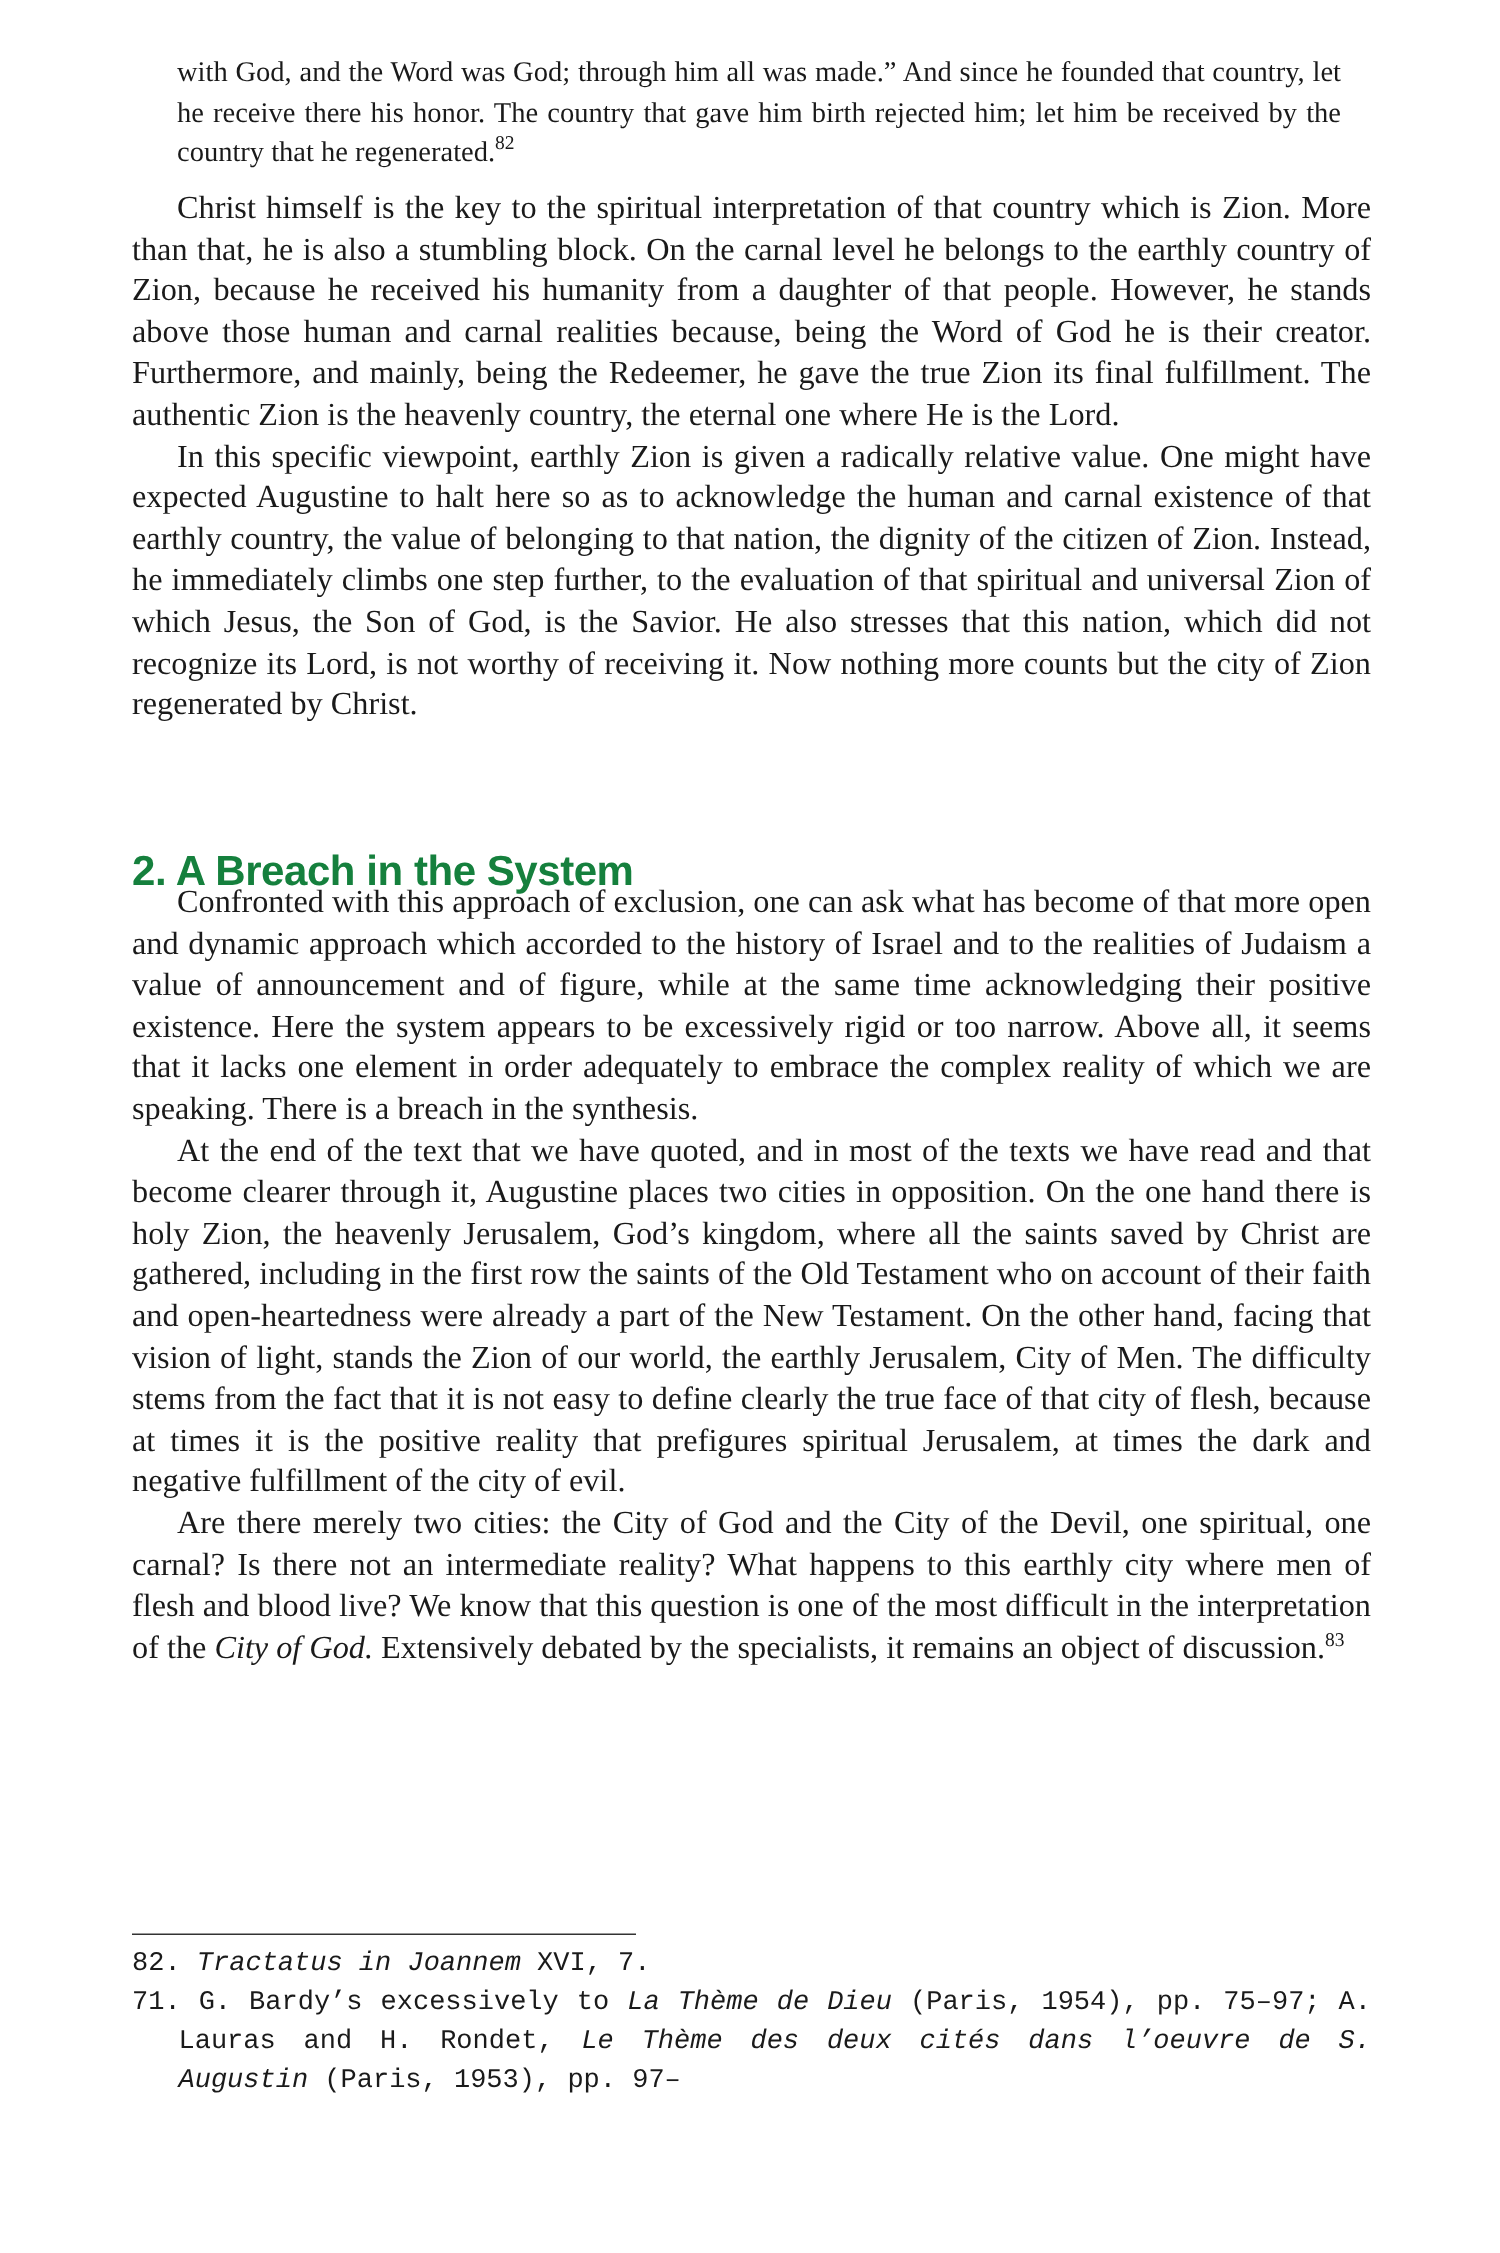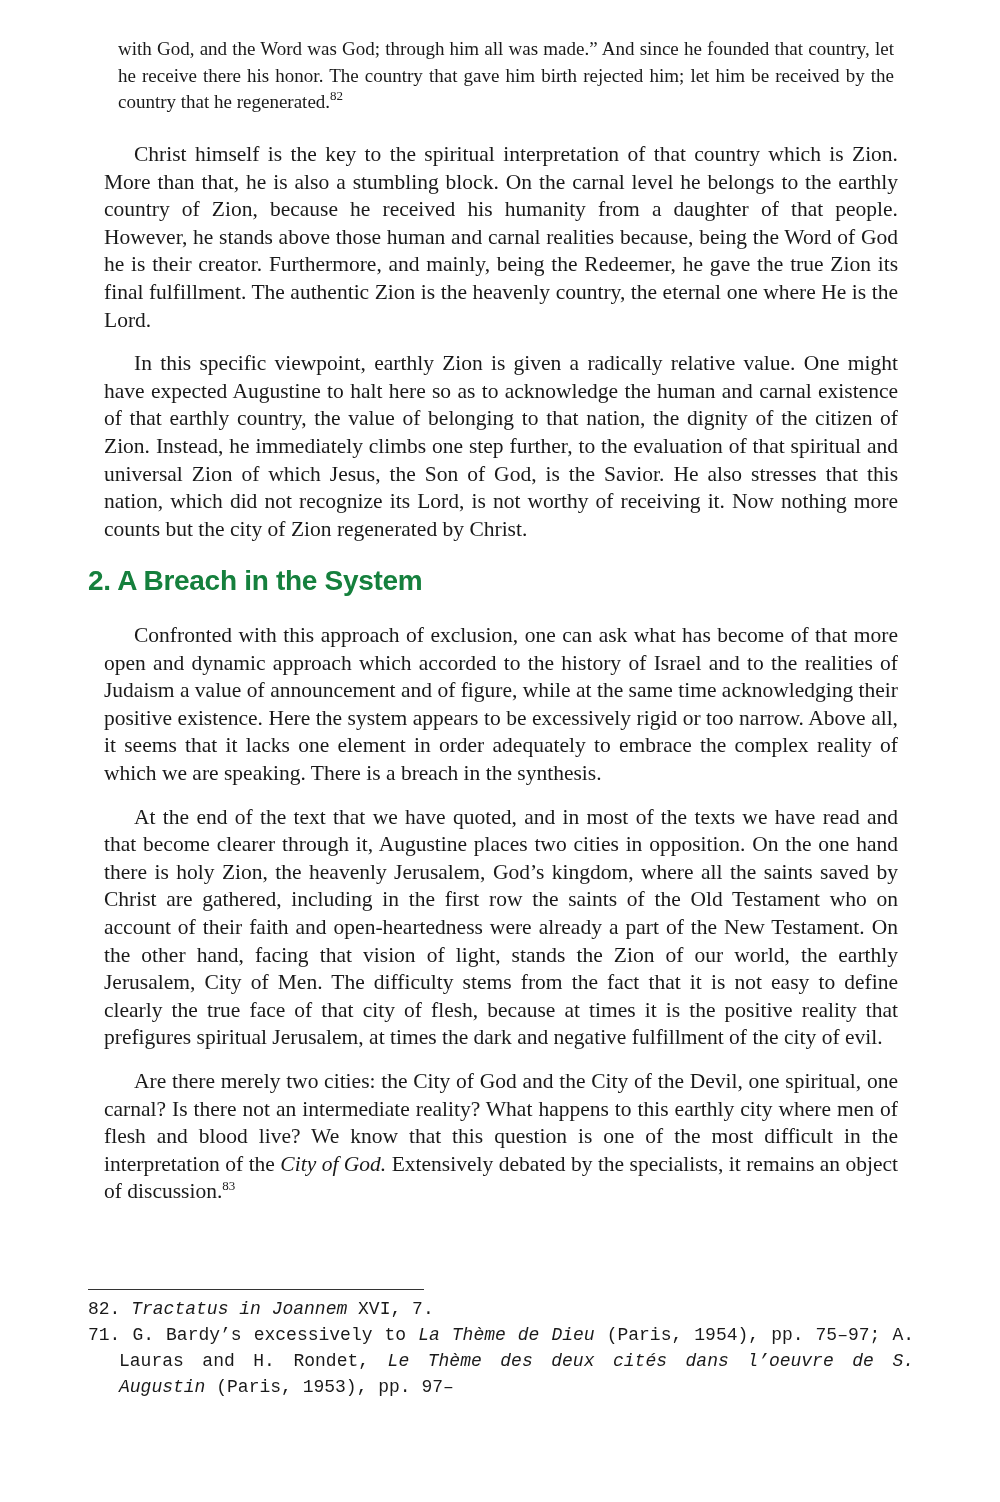--- a/index.html
+++ b/index.html
@@ -24,21 +24,21 @@
     .quote-block {
       position: absolute;
       left: 118px;
       top: 36px;
       width: 776px;
       font-size: 19px;
       line-height: 26.5px;
       text-align: justify;
     }
     .quote-block p { margin: 0; }
-    .para { margin: 16px; text-indent: 30px; }
+    .para { margin: 0; text-indent: 30px; }
     sup { font-size: 13px; line-height: 0; vertical-align: 8px; }
     .heading {
       position: absolute;
       left: 88px;
       top: 565px;
       font-family: "Liberation Sans", "DejaVu Sans", sans-serif;
       font-weight: bold;
       font-size: 28px;
       letter-spacing: -0.3px;
       margin: 0;
@@ -83,21 +83,21 @@
     <p><span>with God, and the Word was God; through him all was made.” And since he founded that country, let he receive there his honor. The country that gave him birth rejected him; let him be received by the country that he regenerated.</span><sup>82</sup></p>
   </div>
 
   <div class="text-block" style="top:125px;">
     <p class="para">Christ himself is the key to the spiritual interpretation of that country which is Zion. More than that, he is also a stumbling block. On the carnal level he be­longs to the earthly country of Zion, because he received his humanity from a daughter of that people. However, he stands above those human and carnal realities because, being the Word of God he is their creator. Furthermore, and mainly, being the Redeemer, he gave the true Zion its final fulfillment. The au­thentic Zion is the heavenly country, the eternal one where He is the Lord.</p>
     <p class="para">In this specific viewpoint, earthly Zion is given a radically relative value. One might have expected Augustine to halt here so as to acknowledge the hu­man and carnal existence of that earthly country, the value of belonging to that nation, the dignity of the citizen of Zion. Instead, he immediately climbs one step further, to the evaluation of that spiritual and universal Zion of which Jesus, the Son of God, is the Savior. He also stresses that this nation, which did not recognize its Lord, is not worthy of receiving it. Now nothing more counts but the city of Zion regenerated by Christ.</p>
   </div>
 
   <h2 class="heading">2. A Breach in the System</h2>
 
-  <div class="text-block" style="top:606px;">
+  <div class="text-block" style="top:588px;">
     <p class="para">Confronted with this approach of exclusion, one can ask what has become of that more open and dynamic approach which accorded to the history of Is­rael and to the realities of Judaism a value of announcement and of figure, while at the same time acknowledging their positive existence. Here the system appears to be excessively rigid or too narrow. Above all, it seems that it lacks one element in order adequately to embrace the complex reality of which we are speaking. There is a breach in the synthesis.</p>
     <p class="para">At the end of the text that we have quoted, and in most of the texts we have read and that become clearer through it, Augustine places two cities in opposi­tion. On the one hand there is holy Zion, the heavenly Jerusalem, God’s king­dom, where all the saints saved by Christ are gathered, including in the first row the saints of the Old Testament who on account of their faith and open-heartedness were already a part of the New Testament. On the other hand, fac­ing that vision of light, stands the Zion of our world, the earthly Jerusalem, City of Men. The difficulty stems from the fact that it is not easy to define clearly the true face of that city of flesh, because at times it is the positive reality that prefigures spiritual Jerusalem, at times the dark and negative fulfillment of the city of evil.</p>
     <p class="para"><span>Are there merely two cities: the City of God and the City of the Devil, one spiritual, one carnal? Is there not an intermediate reality? What happens to this earthly city where men of flesh and blood live? We know that this question is one of the most difficult in the interpretation of the </span><i>City of God.</i><span> Extensively debated by the specialists, it remains an object of discussion.</span><sup>83</sup></p>
   </div>
 
   <div class="footnote-rule"></div>
 
   <div class="footnotes">
     <p class="footnote"><span>82.</span> <i>Tractatus in Joannem</i><span> XVI, 7.</span></p>
     <p class="footnote"><span>71.</span><span> G. Bardy’s excessively to </span><i>La Thème de Dieu</i><span> (Paris, 1954), pp. 75–97; A. Lauras and H. Rondet, </span><i>Le Thème des deux cités dans l’oeuvre de S. Augustin</i><span> (Paris, 1953), pp. 97–</span></p>

